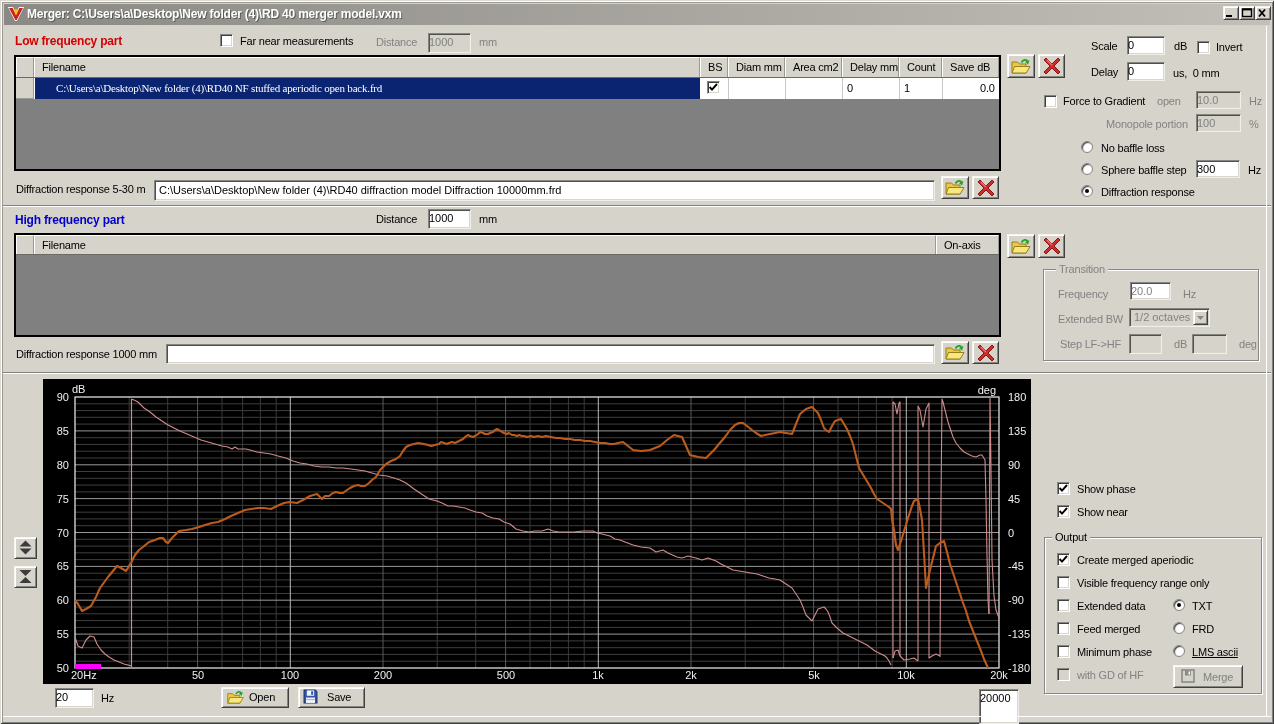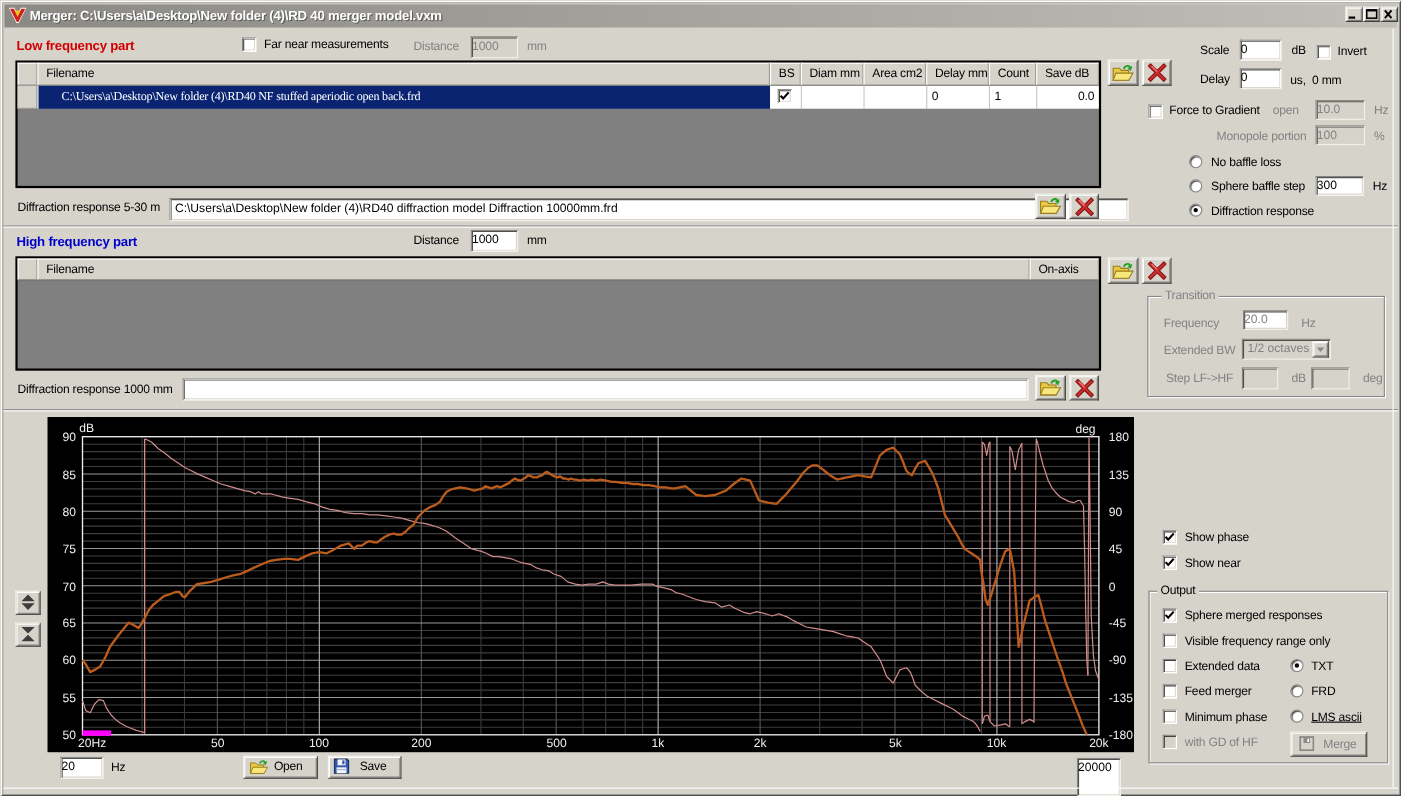--- a/index.html
+++ b/index.html
@@ -117,21 +117,21 @@
 <div class="rd" style="left:1081px;top:141px;"></div>
 <div class="lbl" style="left:1101px;top:142px;">No baffle loss</div>
 <div class="rd" style="left:1081px;top:163px;"></div>
 <div class="lbl" style="left:1101px;top:164px;">Sphere baffle step</div>
 <div class="tb" style="left:1196px;top:160px;width:44px;height:18px;">300</div>
 <div class="lbl" style="left:1248px;top:164px;">Hz</div>
 <div class="rd" style="left:1081px;top:185px;"></div>
 <div class="ab" style="left:1085px;top:189px;width:4px;height:4px;background:#000;border-radius:50%;"></div>
 <div class="lbl" style="left:1101px;top:186px;">Diffraction response</div>
 <div class="lbl" style="left:16px;top:183px;">Diffraction response 5-30 m</div>
-<div class="tb" style="left:154px;top:180px;width:872px;height:21px;text-align:left;line-height:19px;padding-left:4px;">C:\Users\a\Desktop\New folder (4)\RD40 diffraction model Diffraction 10000mm.frd</div>
+<div class="tb" style="left:154px;top:180px;width:781px;height:21px;text-align:left;line-height:19px;padding-left:4px;">C:\Users\a\Desktop\New folder (4)\RD40 diffraction model Diffraction 10000mm.frd</div>
 <div class="btn" style="left:941px;top:176px;width:28px;height:23px;"></div>
 <svg class="ab" style="left:944px;top:178px" width="22" height="19" viewBox="0 0 22 19">
     <path d="M11.5,5.5 C13,2.5 16.5,2 17.5,4.5" fill="none" stroke="#21a121" stroke-width="1.7"></path>
     <path d="M19.5,3 L18,7.5 L15,5 Z" fill="#21a121"></path>
     <path d="M2,5 L7.5,5 L9.5,7 L16,7 L16,16 L2,16 Z" fill="#e9c944" stroke="#9a7d1c" stroke-width="1"></path>
     <path d="M4.5,9.5 L20,9.5 L16.2,16 L2,16 Z" fill="#f7e87d" stroke="#9a7d1c" stroke-width="1"></path>
   </svg>
 <div class="btn" style="left:972px;top:176px;width:27px;height:23px;"></div>
 <svg class="ab" style="left:976px;top:178px" width="20" height="20" viewBox="0 0 20 20">
     <path d="M4,2 L10,8 L16,2 L18,4 L12,10 L18,16 L16,18 L10,12 L4,18 L2,16 L8,10 L2,4 Z" fill="#cb2d2d" stroke="#8a1515" stroke-width="1" stroke-linejoin="round"></path>
@@ -321,30 +321,30 @@
 <svg class="ab" style="left:1057px;top:505px" width="13" height="13" viewBox="0 0 13 13">
     <path d="M2.6,6 L5,8.6 L10,3" fill="none" stroke="#000" stroke-width="1.9"></path>
   </svg>
 <div class="lbl" style="left:1077px;top:506px;">Show near</div>
 <div class="grp" style="left:1044px;top:537px;width:218px;height:157px;"></div>
 <div class="lbl" style="left:1052px;top:531px;background:#d6d3cb;padding:0 3px;">Output</div>
 <div class="cb" style="left:1057px;top:553px;"></div>
 <svg class="ab" style="left:1057px;top:553px" width="13" height="13" viewBox="0 0 13 13">
     <path d="M2.6,6 L5,8.6 L10,3" fill="none" stroke="#000" stroke-width="1.9"></path>
   </svg>
-<div class="lbl" style="left:1077px;top:554px;">Sphere merged responses</div>
+<div class="lbl" style="left:1077px;top:554px;">Create merged aperiodic</div>
 <div class="cb" style="left:1057px;top:576px;"></div>
 <div class="lbl" style="left:1077px;top:577px;">Visible frequency range only</div>
 <div class="cb" style="left:1057px;top:599px;"></div>
 <div class="lbl" style="left:1077px;top:600px;">Extended data</div>
 <div class="rd" style="left:1173px;top:599px;"></div>
 <div class="ab" style="left:1177px;top:603px;width:4px;height:4px;background:#000;border-radius:50%;"></div>
 <div class="lbl" style="left:1192px;top:600px;">TXT</div>
 <div class="cb" style="left:1057px;top:622px;"></div>
-<div class="lbl" style="left:1077px;top:623px;">Feed merger</div>
+<div class="lbl" style="left:1077px;top:623px;">Feed merged</div>
 <div class="rd" style="left:1173px;top:622px;"></div>
 <div class="lbl" style="left:1192px;top:623px;">FRD</div>
 <div class="cb" style="left:1057px;top:645px;"></div>
 <div class="lbl" style="left:1077px;top:646px;">Minimum phase</div>
 <div class="rd" style="left:1173px;top:645px;"></div>
 <div class="lbl" style="left:1192px;top:646px;text-decoration:underline;">LMS ascii</div>
 <div class="cb cbd" style="left:1057px;top:668px;"></div>
 <div class="lbl gy" style="left:1077px;top:669px;">with GD of HF</div>
 <div class="btn" style="left:1173px;top:665px;width:70px;height:23px;"></div>
 <svg class="ab" style="left:1181px;top:669px" width="14" height="14" viewBox="0 0 14 14">

